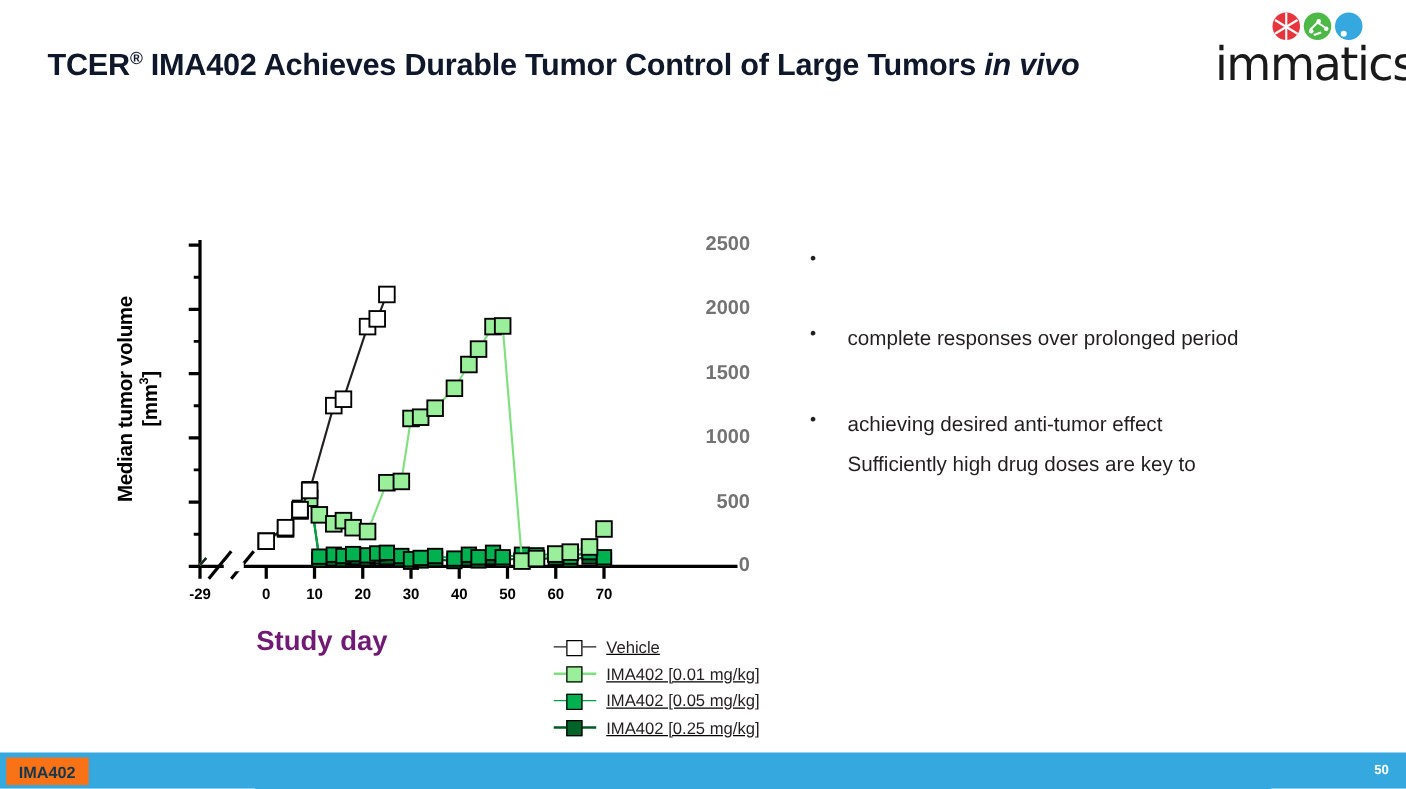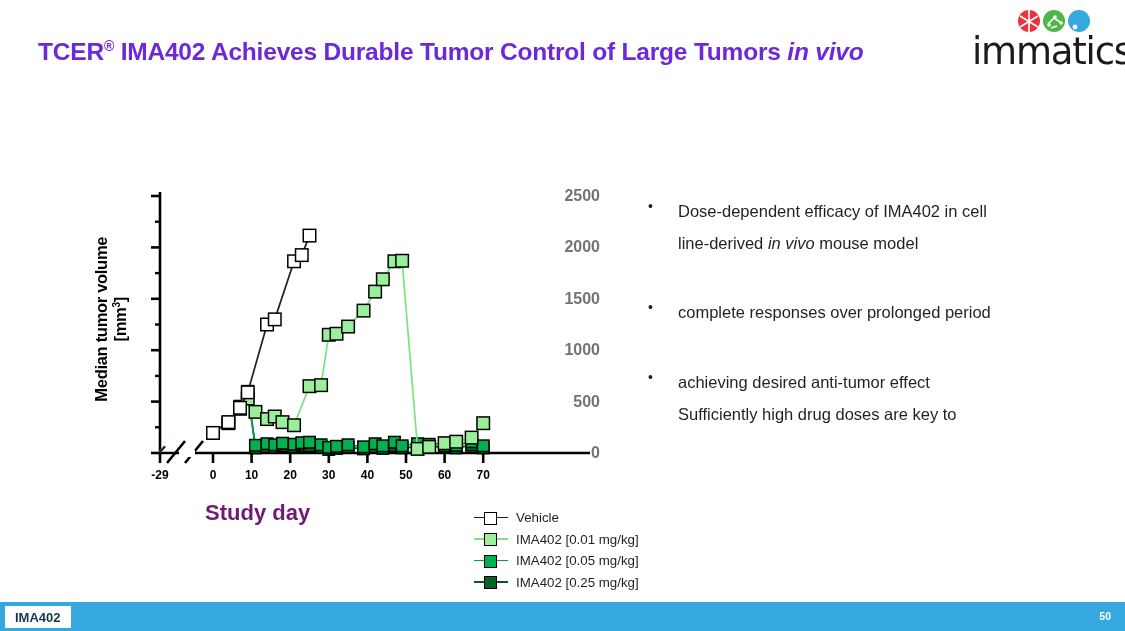--- a/index.html
+++ b/index.html
@@ -7,21 +7,21 @@
     width:1125px; height:631px;
     background:#ffffff;
     font-family:"Liberation Sans", sans-serif;
     position:relative;
     overflow:hidden;
   }
   
   #slide-header { position:absolute; left:0; top:0; width:1125px; height:100px; }
   #page-title {
     position:absolute; left:38px; top:38px;
-    font-size:24.5px; font-weight:bold; color:#6d28d9;
+    font-size:24.5px; font-weight:bold; color:#0f172a;
     letter-spacing:-0.2px; white-space:nowrap;
   }
   #page-title .sup { font-size:14px; vertical-align:super; }
   #page-title .ital { font-style:italic; }
   
   #brand-logo { position:absolute; left:972px; top:10px; width:132px; height:62px; }
   #logo-dots { position:absolute; left:46px; top:0px; width:72px; height:24px; }
   #logo-dots .dot { position:absolute; width:22px; height:22px; border-radius:50%; top:0; }
   #logo-dots .dot.red   { left:0px;  background:#e8353d; }
   #logo-dots .dot.green { left:25px; background:#4eb847; }
@@ -47,21 +47,21 @@
   #plot-area { position:absolute; left:0; top:0; width:545px; height:310px; }
   .ytick-label {
     position:absolute; right:0; font-size:16px; font-weight:bold; color:#737373;
     text-align:right; width:54px; transform:translateY(-50%);
   }
   .xtick-label {
     position:absolute; font-size:12px; font-weight:bold; color:#000;
     text-align:center; width:46px; transform:translateX(-50%);
   }
   
-  #chart-legend { position:absolute; left:419px; top:327px; }
+  #chart-legend { position:absolute; left:388px; top:327px;text-decoration:underline; }
   .legend-row { display:flex; align-items:center; height:21.5px; }
   .legend-swatch { position:relative; width:34px; height:16px; margin-right:8px; }
   .legend-swatch .lgline { position:absolute; top:7px; left:0; width:34px; height:1.6px; }
   .legend-swatch .lgbox {
     position:absolute; top:2px; left:10px; width:13px; height:13px;
     border:1.6px solid #000;
   }
   .legend-label { font-size:13.3px; color:#231f20; white-space:nowrap; }
   
   #bullet-list { position:absolute; left:648px; top:196px; width:430px; }
@@ -379,36 +379,32 @@
           <span class="lgbox" style="background: rgb(0, 100, 40);"></span>
         </span>
         <span class="legend-label">IMA402 [0.25 mg/kg]</span>
       </div>
     </div>
 </div>
 
 <div id="bullet-list">
     <div class="bullet-item">
       <div class="bullet-dot">•</div>
-      <div class="bullet-text">
-        <div>Dose-dependent efficacy of IMA402 in cell</div>
-        <div><span>line-derived </span><span class="ital">in vivo</span><span> mouse model</span></div>
-      </div>
     </div>
     <div class="bullet-item">
       <div class="bullet-dot">•</div>
       <div class="bullet-text">
         <div><span>complete responses over prolonged period</span><span class="ital"></span><span></span></div>
       </div>
     </div>
     <div class="bullet-item">
       <div class="bullet-dot">•</div>
       <div class="bullet-text">
         <div><span>achieving desired anti-tumor effect</span><span class="ital"></span><span></span></div>
         <div>Sufficiently high drug doses are key to</div>
       </div>
     </div>
   </div>
 
 <div id="slide-footer" style="background: rgb(53, 168, 224);">
-  <div id="footer-tag" style="background: #ffffff;">IMA402</div>
+  <div id="footer-tag" style="background: #f97316;">IMA402</div>
   <div id="footer-page">50</div>
 </div>
 
 </body></html>

